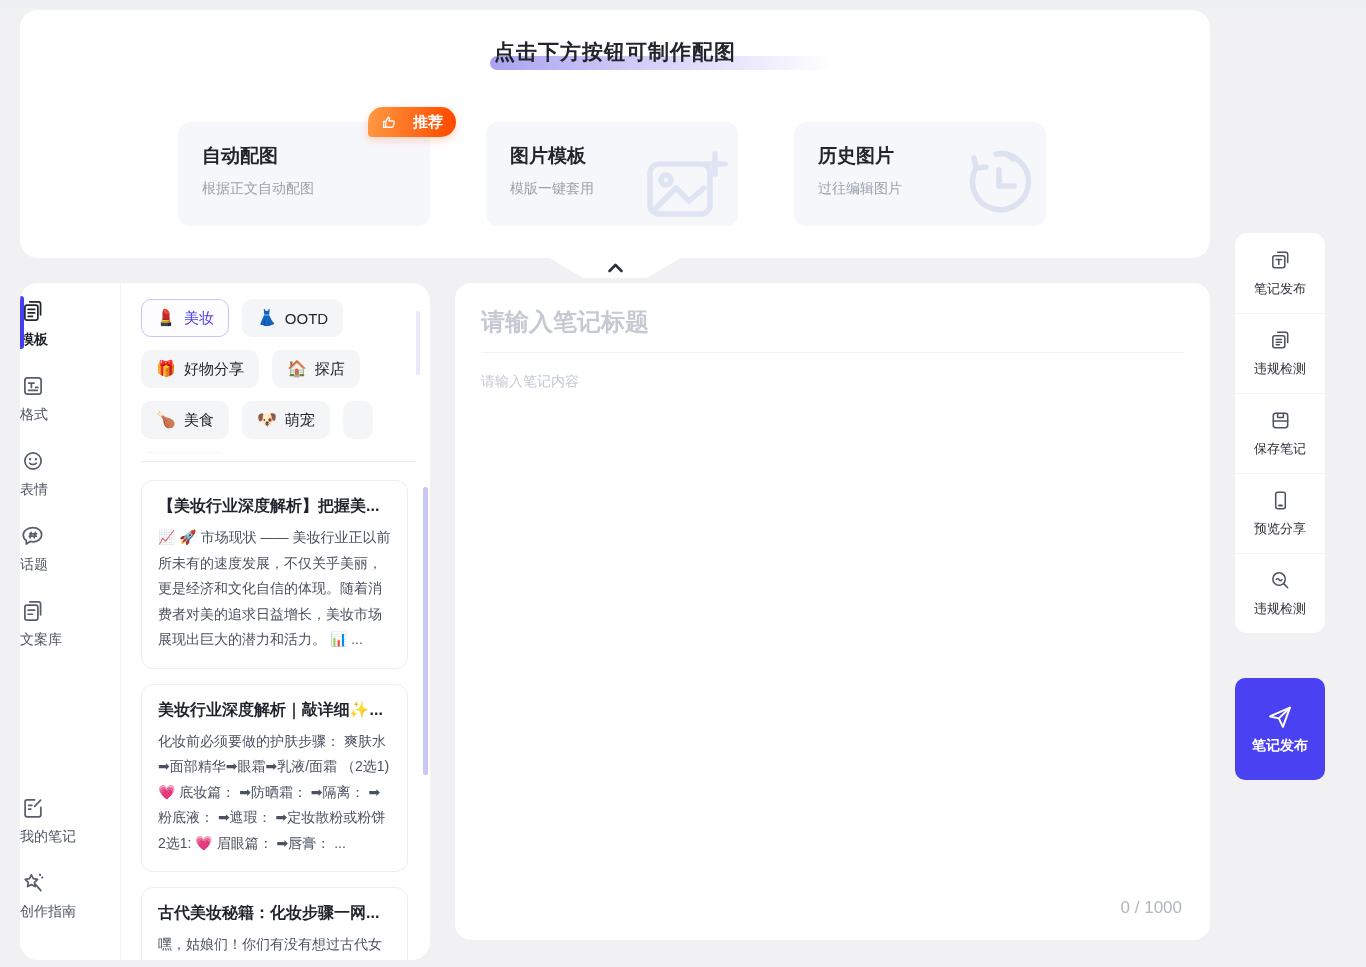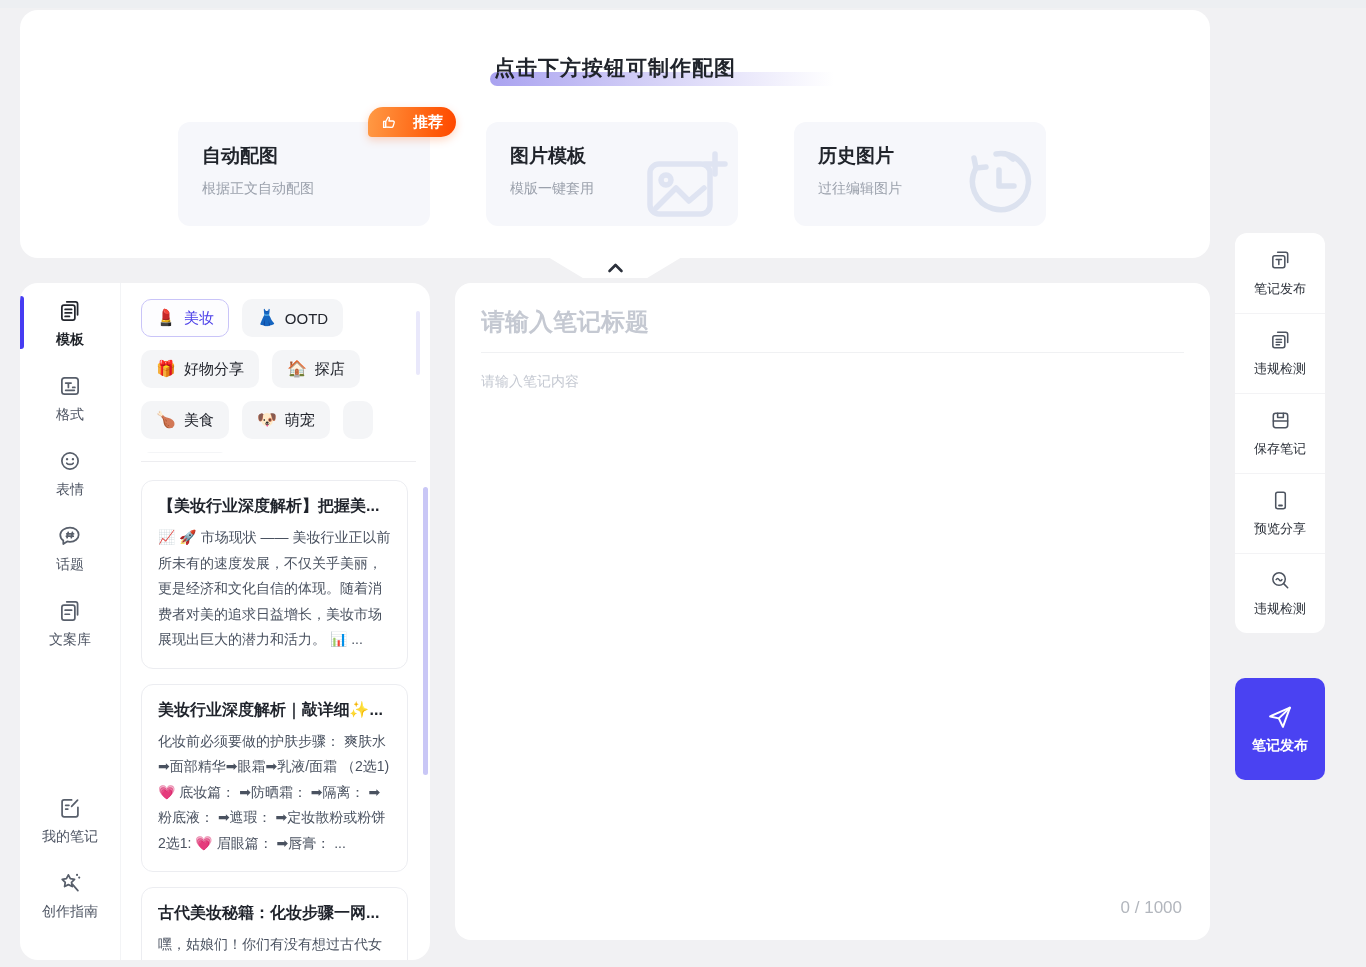--- a/index.html
+++ b/index.html
@@ -11,21 +11,21 @@
     overflow:hidden;
     color:#20242b;
   }
   .top-strip { position:absolute; left:0; top:0; width:100%; height:8px; background:#edeff2; }
 
   
   .banner {
     position:absolute; left:20px; top:10px; width:1190px; height:248px;
     background:#fff; border-radius:18px;
   }
-  .banner-title-wrap { display:flex; justify-content:center; padding-top:44px; }
+  .banner-title-wrap { display:flex; justify-content:center; padding-top:28px; }
   .banner-title {
     position:relative; font-size:21px; font-weight:700; color:#20242b; z-index:1;
     letter-spacing:1px;
   }
   .banner-title .hl {
     position:absolute; left:-4px; bottom:-4px; height:14px; z-index:-1;
     width:calc(100% + 120px); border-radius:8px;
     background:linear-gradient(90deg,#a9a2f0 0%, #d5d1f7 45%, rgba(236,234,252,0) 95%);
   }
   .banner-cards { position:absolute; left:158px; top:112px; display:flex; gap:56px; }
@@ -55,21 +55,21 @@
   .left-panel {
     position:absolute; left:20px; top:283px; width:410px; height:677px;
     background:#fff; border-radius:18px; overflow:hidden; display:flex;
   }
   .side-nav { width:100px; flex-shrink:0; position:relative; padding-top:15px; }
   .nav-indicator {
     position:absolute; left:0; top:13px; width:4px; height:53px;
     background:#463cf2; border-radius:0 3px 3px 0;
   }
   .nav-item {
-    display:flex; flex-direction:column; align-items:center; gap:7px;
+    display:flex; flex-direction:column; gap:7px;
     margin-bottom:24px; font-size:14px; color:#4f5664; cursor:pointer;
   }
   .nav-item svg { stroke:#585f6b; }
   .nav-item.active { color:#1d2127; font-weight:700; }
   .nav-item.active svg { stroke:#23262d; }
   .nav-spacer { height:122px; }
 
   .tpl-area { flex:1; border-left:1px solid #f3f4f6; position:relative; padding:16px 0 0 20px; }
   .chips-wrap { position:relative; height:154px; overflow:hidden; padding-right:22px; }
   .chips { display:flex; flex-wrap:wrap; gap:13px; }

